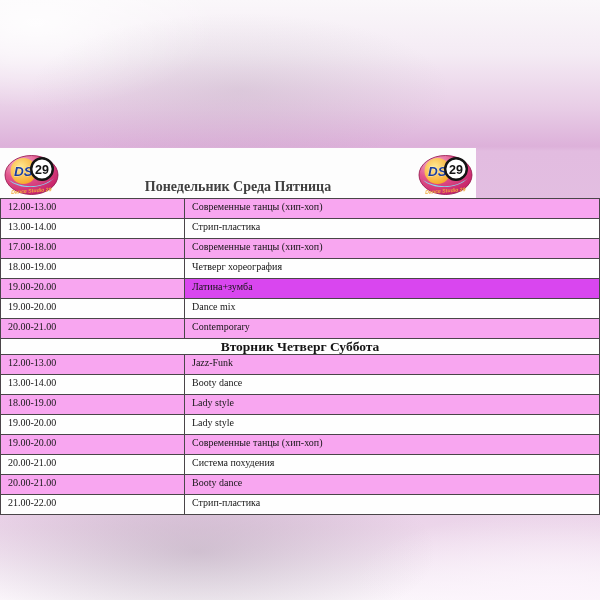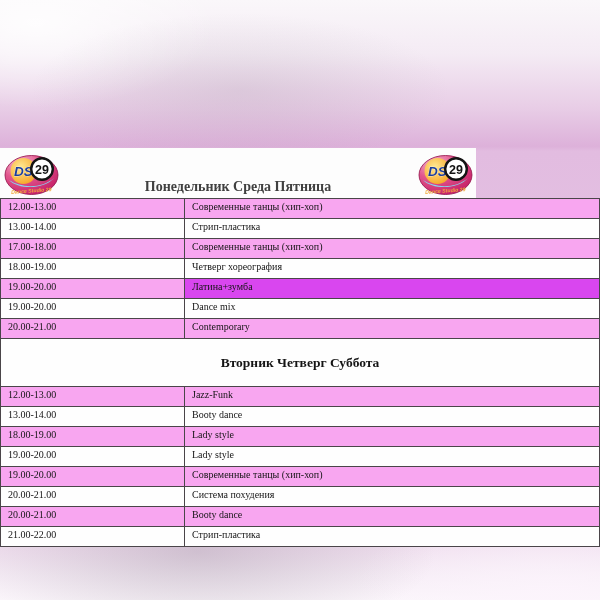--- a/index.html
+++ b/index.html
@@ -24,21 +24,21 @@
   table.sched{
     position:absolute;top:50px;left:0;width:600px;
     border-collapse:collapse;table-layout:fixed;
   }
   table.sched td{
     height:15px;font-size:10px;line-height:15px;
     padding:0 0 4px 7px;border:1px solid #4a4549;color:#151515;
     white-space:nowrap;overflow:hidden;background:#fefefe;
   }
   table.sched td.sec-title{
-    text-align:center;font-weight:bold;font-size:13.5px;padding:16px;
+    text-align:center;font-weight:bold;font-size:13.5px;padding:0;
   }
   .svg-text{font-family:"Liberation Sans","DejaVu Sans",sans-serif;}
 </style>
 </head>
 <body>
 
 <svg width="0" height="0" style="position:absolute" aria-hidden="true">
   <defs>
     <radialGradient id="gradOval" cx="30%" cy="22%" r="95%">
       <stop offset="0%" stop-color="#f4bcd4"></stop>

